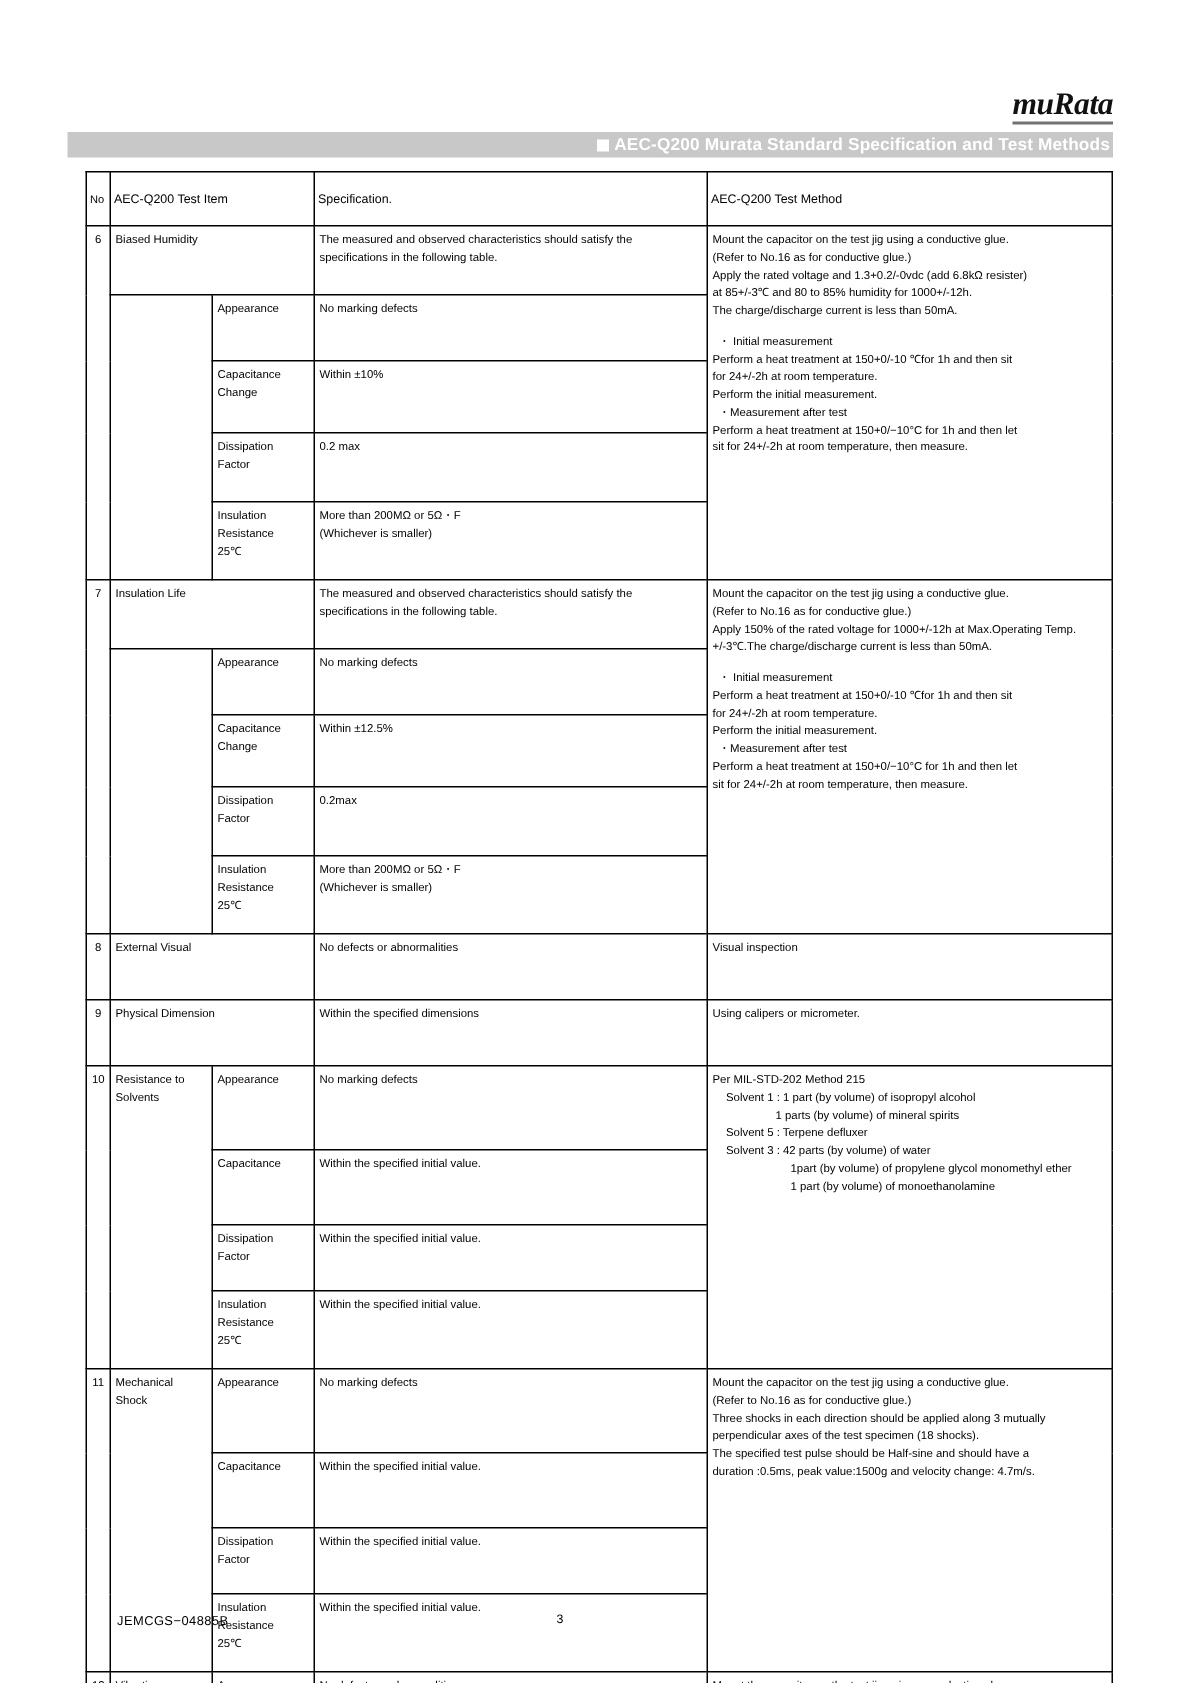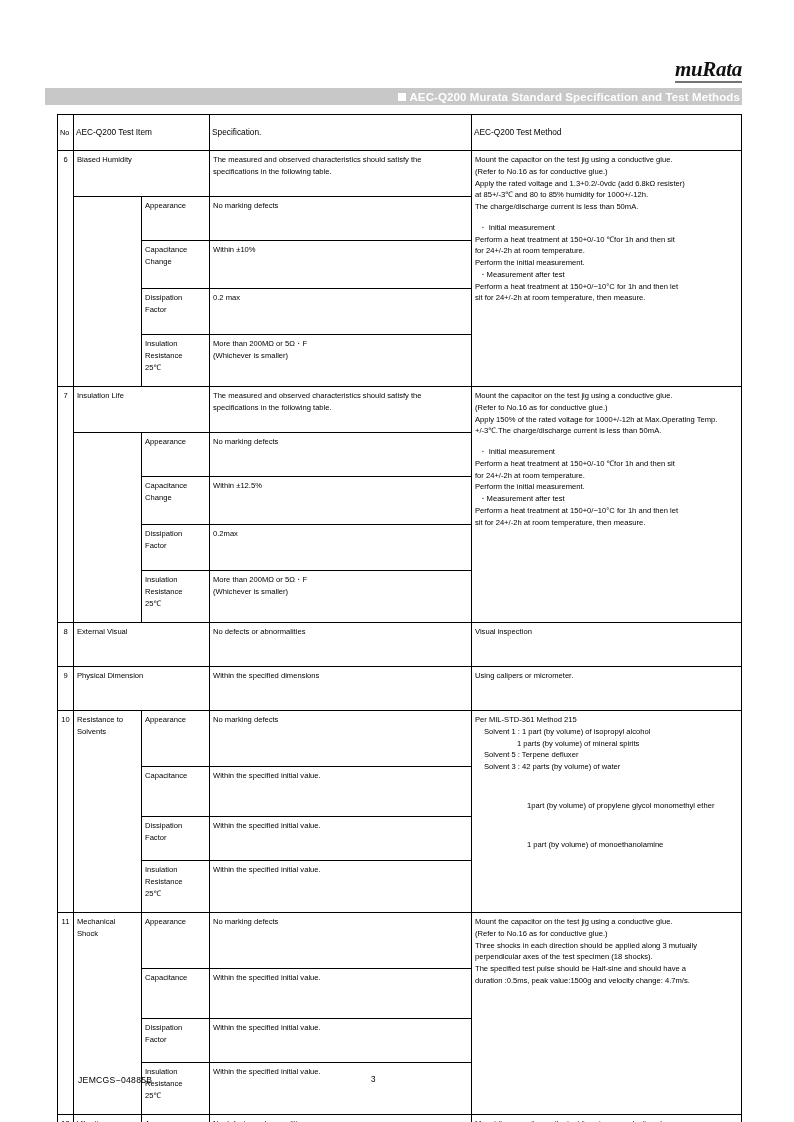--- a/index.html
+++ b/index.html
@@ -101,21 +101,21 @@
     vertical-align: middle;
     height: 31px;
     font-size: 8.3px;
     padding: 2px;
   }
   .hdr .c-no { font-size: 7.4px; }
 
   .line { display: block; }
   .indent1 { padding-left: 9px; }
   .indent2 { padding-left: 42px; }
-  .indent3 { padding-left: 52px; margin-top: 27px; }
+  .indent3 { padding-left: 52px; }
 
   .bullet-line { display: block; padding-left: 4px; }
   .blank { display: block; height: 9px; }
 
   
   .footer {
     position: absolute;
     left: 66px;
     right: 52px;
     top: 1075px;
@@ -314,21 +314,21 @@
             <span class="line">Resistance to</span>
             <span class="line">Solvents</span>
           </td>
           <td class="c-sub" style="height:50px">
             <span class="line">Appearance</span>
           </td>
           <td>
             <span class="line">No marking defects</span>
           </td>
           <td rowspan="4">
-            <span class="line">Per MIL-STD-361 Method 215</span>
+            <span class="line">Per MIL-STD-202 Method 215</span>
             <span class="line indent1">Solvent 1 :  1 part (by volume) of isopropyl alcohol</span>
             <span class="line indent2">1 parts (by volume) of mineral spirits</span>
             <span class="line indent1">Solvent 5 : Terpene defluxer</span>
             <span class="line indent1">Solvent 3 : 42 parts (by volume) of water</span>
             <span class="line indent3">1part (by volume) of propylene glycol monomethyl ether</span>
             <span class="line indent3">1 part (by volume) of monoethanolamine</span>
           </td>
         </tr>
         <tr>
           <td class="c-sub" style="height:44px">

